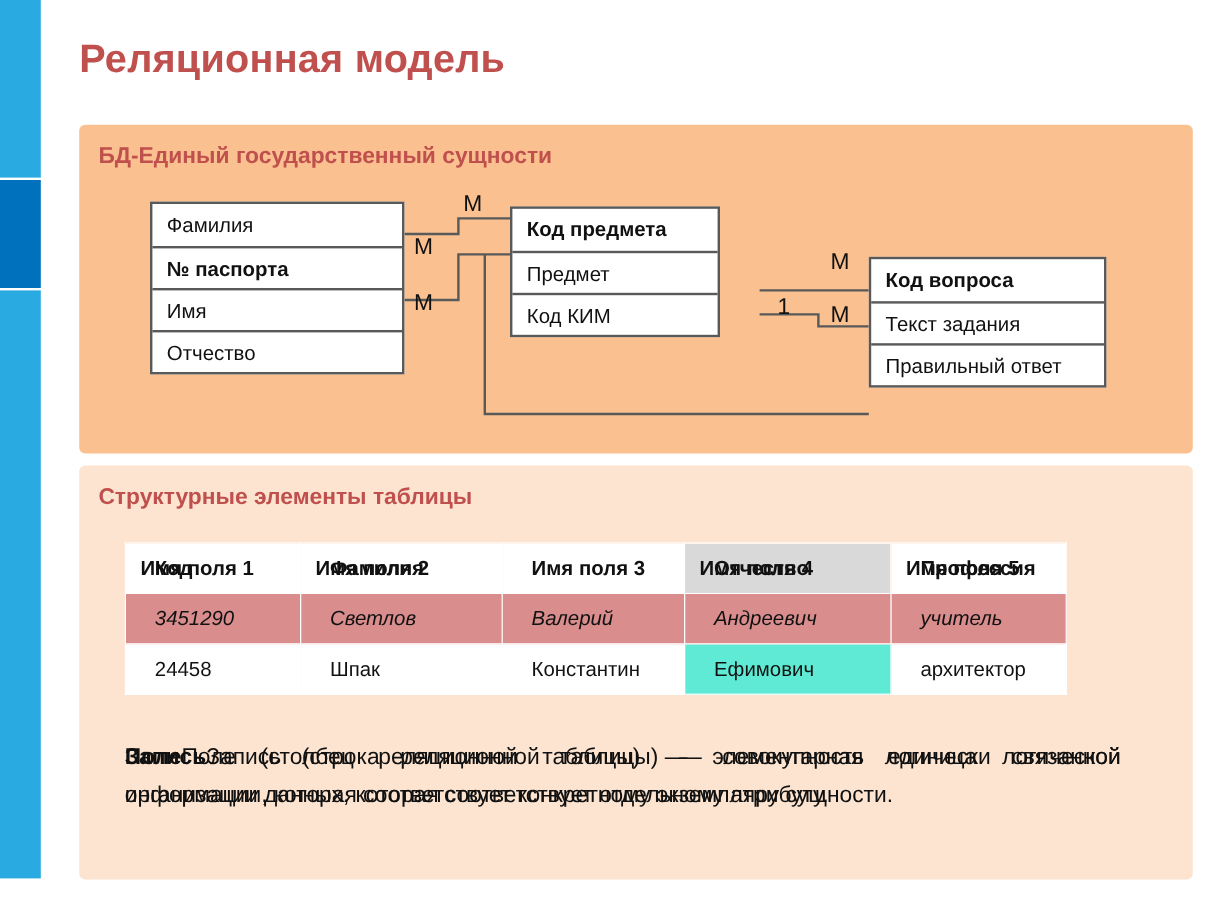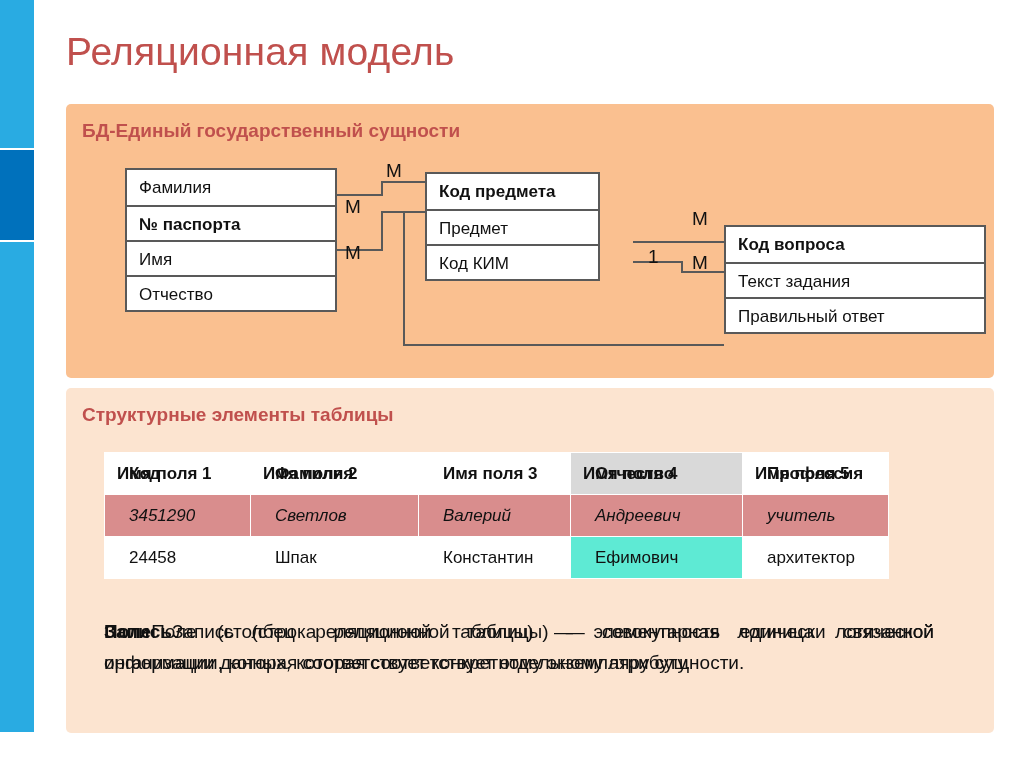--- a/index.html
+++ b/index.html
@@ -9,21 +9,21 @@
     position:relative;overflow:hidden;
   }
   
   .left-bar{position:absolute;left:0;width:34px;}
   .lb1{top:0;height:148px;background:#29abe2;}
   .lb2{top:150px;height:90px;background:#0071bc;}
   .lb3{top:242px;height:490px;background:#29abe2;}
 
   .title{
     position:absolute;left:66px;top:30px;
-    font-size:39px;font-weight:normal;color:#c0504d;
+    font-size:33px;font-weight:bold;color:#c0504d;
     letter-spacing:0.2px;
   }
 
   
   .panel{
     position:absolute;border-radius:5px;
   }
   .panel1{left:66px;top:104px;width:928px;height:274px;background:#fac090;}
   .panel2{left:66px;top:388px;width:928px;height:345px;background:#fce4d0;}
 
@@ -40,21 +40,21 @@
   .er .row{
     height:35px;line-height:35px;padding-left:12px;
     font-size:17px;color:#111111;border-top:2px solid #595959;
     box-sizing:border-box;white-space:nowrap;
   }
   .er .row:first-child{border-top:none;}
   .er .row.bold{font-weight:bold;}
 
   .t1{left:125px;top:168px;width:212px;}
   .t2{left:425px;top:172px;width:175px;}
-  .t3{left:724px;top:225px;width:262px;}
+  .t3{left:724px;top:214px;width:198px;}
 
   
   .mlabel{position:absolute;font-size:19px;color:#111111;}
 
   svg.links{position:absolute;left:0;top:0;width:1024px;height:767px;pointer-events:none;}
 
   
   .stable{
     position:absolute;left:104px;top:452px;border-collapse:collapse;
     font-size:17px;color:#111111;

